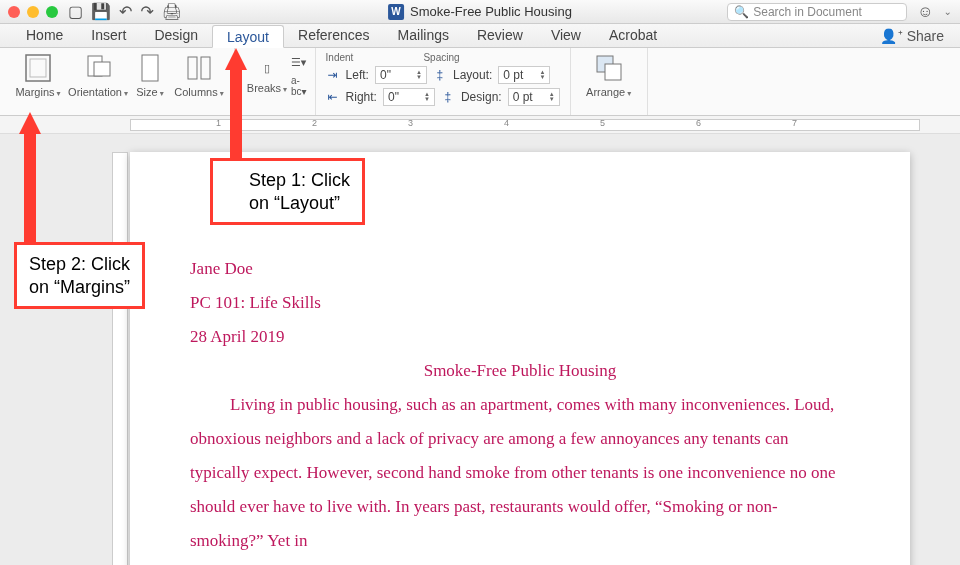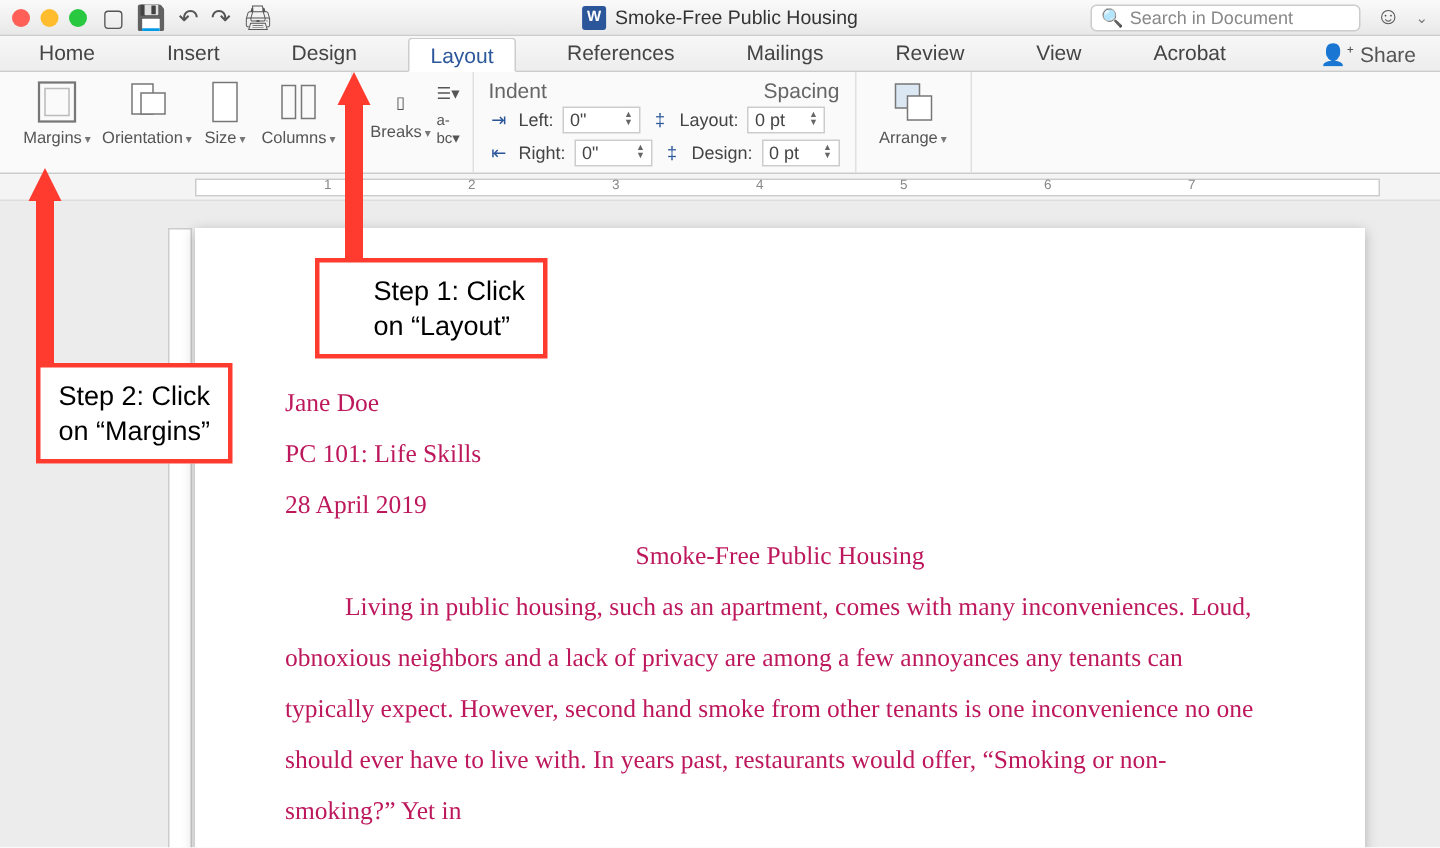--- a/index.html
+++ b/index.html
@@ -11,34 +11,34 @@
 .dot { width: 12px; height: 12px; border-radius: 50%; }
 .red { background:#ff5f57; } .yellow{background:#ffbd2e;} .green{background:#28c940;}
 .qat { display: flex; gap: 8px; align-items: center; color:#555; }
 .title-center { position:absolute; left:50%; transform:translateX(-50%); display:flex; align-items:center; gap:6px; font-size:13px; color:#333; }
 .title-center .wicon { width:16px; height:16px; background:#2b579a; color:#fff; font-size:10px; font-weight:bold; display:flex; align-items:center; justify-content:center; border-radius:2px;}
 .title-right { margin-left:auto; display:flex; align-items:center; gap:10px; }
 .search { background:#fff; border:1px solid #ccc; border-radius:4px; padding:1px 6px; display:flex; align-items:center; gap:4px; font-size:12px; color:#888; width:180px; height:18px;}
 .smile { font-size:16px; color:#555; }
 
 
-.tabs { height: 24px; background: linear-gradient(#f7f7f7,#ededed); border-bottom:1px solid #ccc; display:flex; align-items:stretch; padding:0 12px; font-size:14px; color:#444;gap:20px; }
+.tabs { height: 24px; background: linear-gradient(#f7f7f7,#ededed); border-bottom:1px solid #ccc; display:flex; align-items:stretch; padding:0 12px; font-size:14px; color:#444; }
 .tab { padding: 3px 14px 0; cursor:pointer; }
 .tab.active { background:#fff; border:1px solid #ccc; border-bottom:1px solid #fff; border-radius:3px 3px 0 0; color:#2b579a; position:relative; top:1px; }
 .share { margin-left:auto; display:flex; align-items:center; gap:4px; color:#555; padding-right:4px;}
 
 
 .ribbon { height: 68px; background:#fafafa; border-bottom:1px solid #ccc; display:flex; }
 .group { border-right:1px solid #e0e0e0; padding:4px 8px; display:flex; align-items:flex-start; }
 .vbtn { display:flex; flex-direction:column; align-items:center; width:60px; font-size:11px; color:#555; }
 .vbtn .ic { width:32px; height:32px; display:flex; align-items:center; justify-content:center; margin-bottom:2px; }
 .vbtn .chev { font-size:8px; color:#777; margin-left:2px;}
 .mini { display:flex; flex-direction:column; justify-content:center; gap:6px; font-size:11px; color:#555;}
 .indent-sp { padding:4px 10px 2px; }
-.indent-sp .hdr { font-size:14px; color:#666; display:flex; gap:34px; margin-bottom:3px;justify-content:space-between; }
+.indent-sp .hdr { font-size:10px; color:#666; display:flex; gap:70px; margin-bottom:3px; }
 .row { display:flex; align-items:center; gap:6px; font-size:12px; color:#444; margin-bottom:4px;}
 .row .ico { width:14px; text-align:center; color:#2b579a; }
 .inp { width:52px; height:18px; border:1px solid #ccc; background:#fff; font-size:12px; padding:0 4px; display:flex; align-items:center; justify-content:space-between;}
 .spin { display:flex; flex-direction:column; font-size:6px; line-height:5px; color:#666; }
 
 
 .ruler { height:18px; background:#f4f4f4; border-bottom:1px solid #ddd; position:relative; font-size:9px; color:#888; }
 .ruler .bar { position:absolute; left:130px; right:40px; top:3px; height:12px; background:#fff; border:1px solid #ccc;}
 .tick { position:absolute; top:2px; font-size:9px; }
 
@@ -226,29 +226,29 @@
   <div class="vruler"></div>
   <div class="page">
     <p>Jane Doe</p>
     <p>PC 101: Life Skills</p>
     <p>28 April 2019</p>
     <p class="ctr">Smoke-Free Public Housing</p>
     <p class="body">Living in public housing, such as an apartment, comes with many inconveniences. Loud, obnoxious neighbors and a lack of privacy are among a few annoyances any tenants can typically expect. However, second hand smoke from other tenants is one inconvenience no one should ever have to live with. In years past, restaurants would offer, “Smoking or non-smoking?” Yet in</p>
   </div>
 </div>
 
-<div class="callout" style="left:210px; top:172px;padding-left:36px;">
+<div class="callout" style="left:210px; top:158px;padding-left:36px;">
   <span>Step 1: Click</span><br>
   <span>on “Layout”</span>
 </div>
 <div class="arrow" style="left:230px; top:48px;">
   <div class="arrow-head" style="border-left:11px solid transparent; border-right:11px solid transparent; border-bottom:22px solid #ff3b30; left:-5px; top:0;"></div>
   <div class="arrow-shaft" style="left:0; top:20px; width:12px; height:106px;"></div>
 </div>
 
-<div class="callout" style="left:24px; top:242px;">
+<div class="callout" style="left:14px; top:242px;">
   <span>Step 2: Click</span><br>
   <span>on “Margins”</span>
 </div>
 <div class="arrow" style="left:24px; top:112px;">
   <div class="arrow-head" style="border-left:11px solid transparent; border-right:11px solid transparent; border-bottom:22px solid #ff3b30; left:-5px; top:0;"></div>
   <div class="arrow-shaft" style="left:0; top:20px; width:12px; height:112px;"></div>
 </div>
 
 </body></html>

